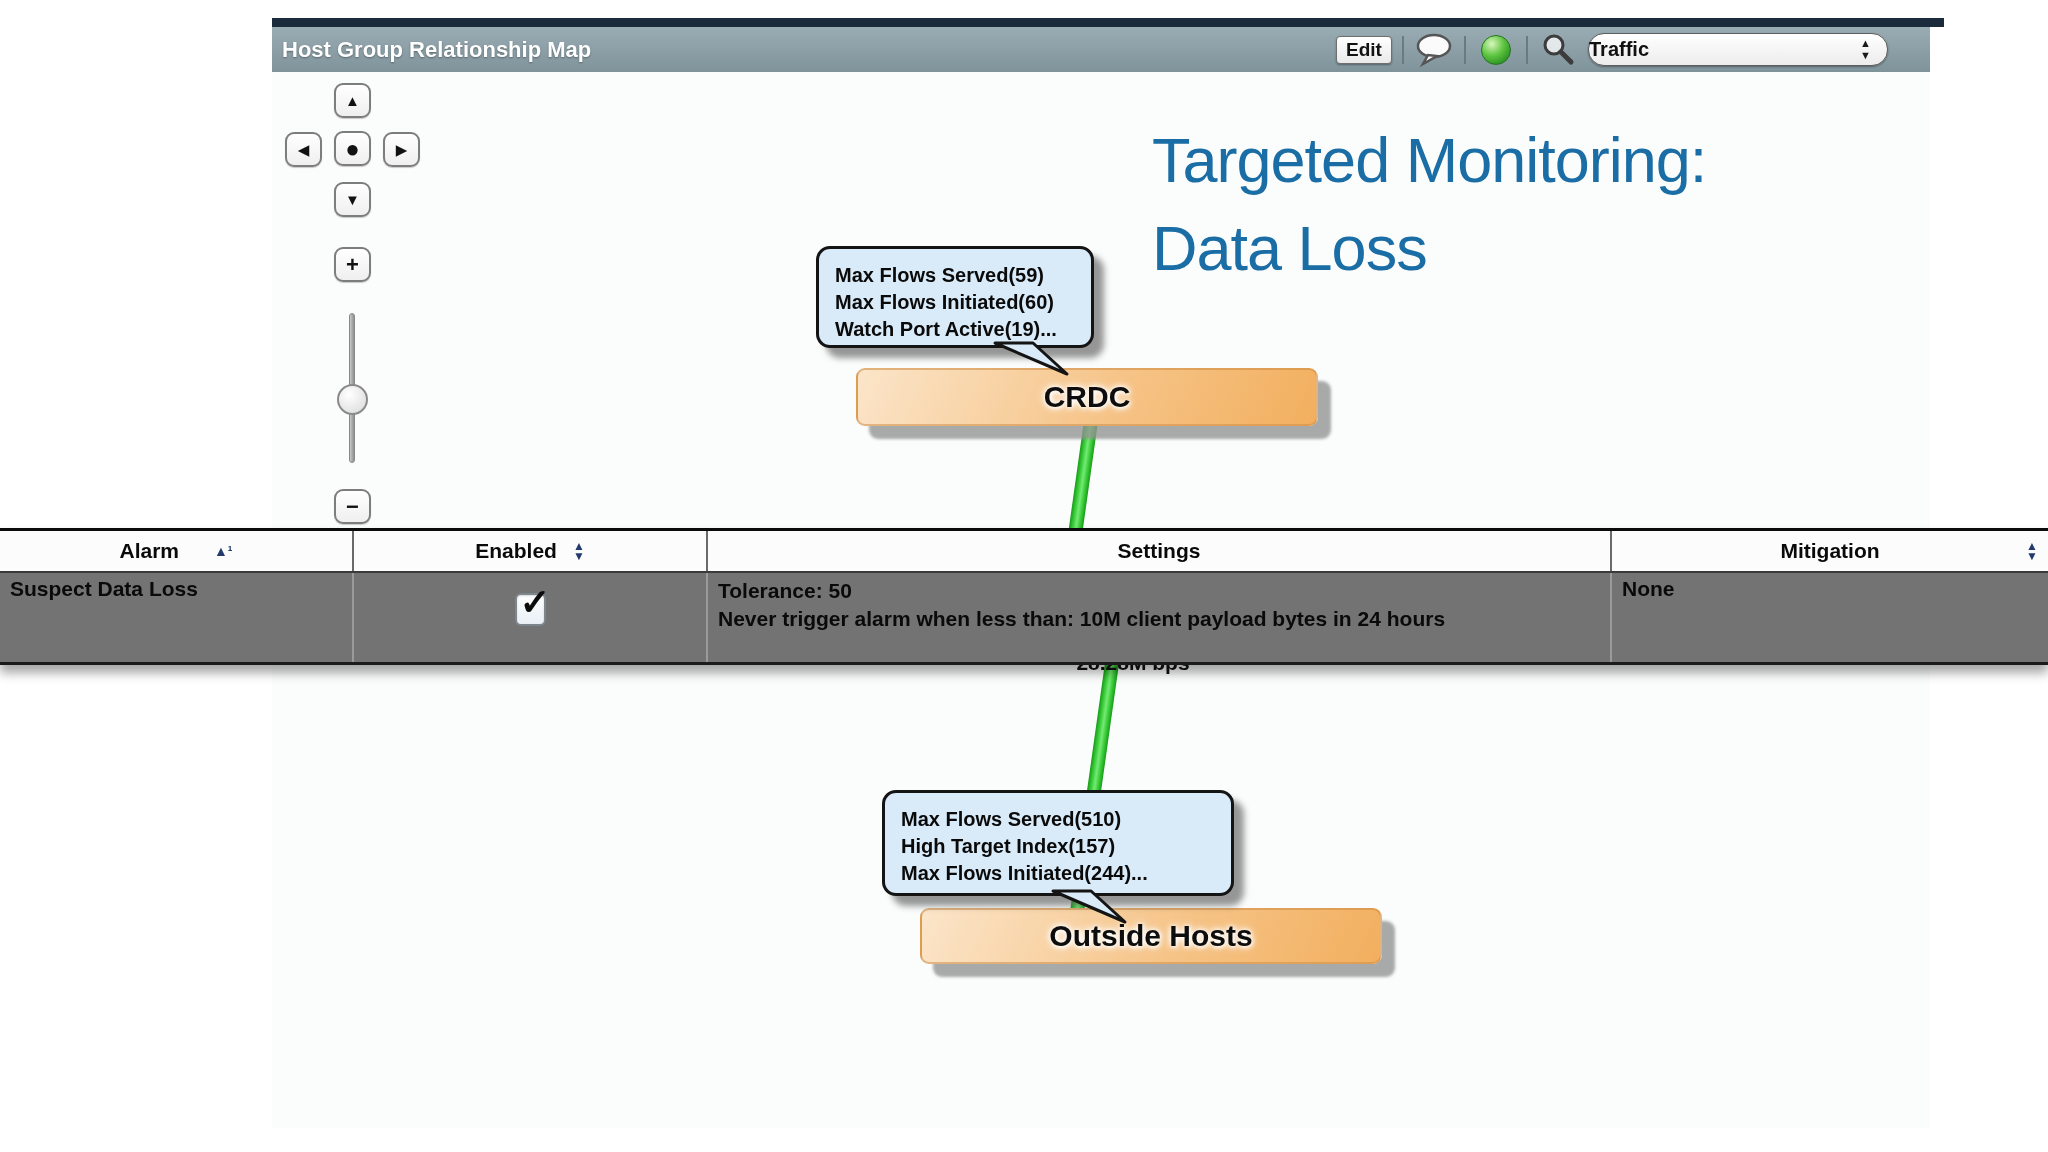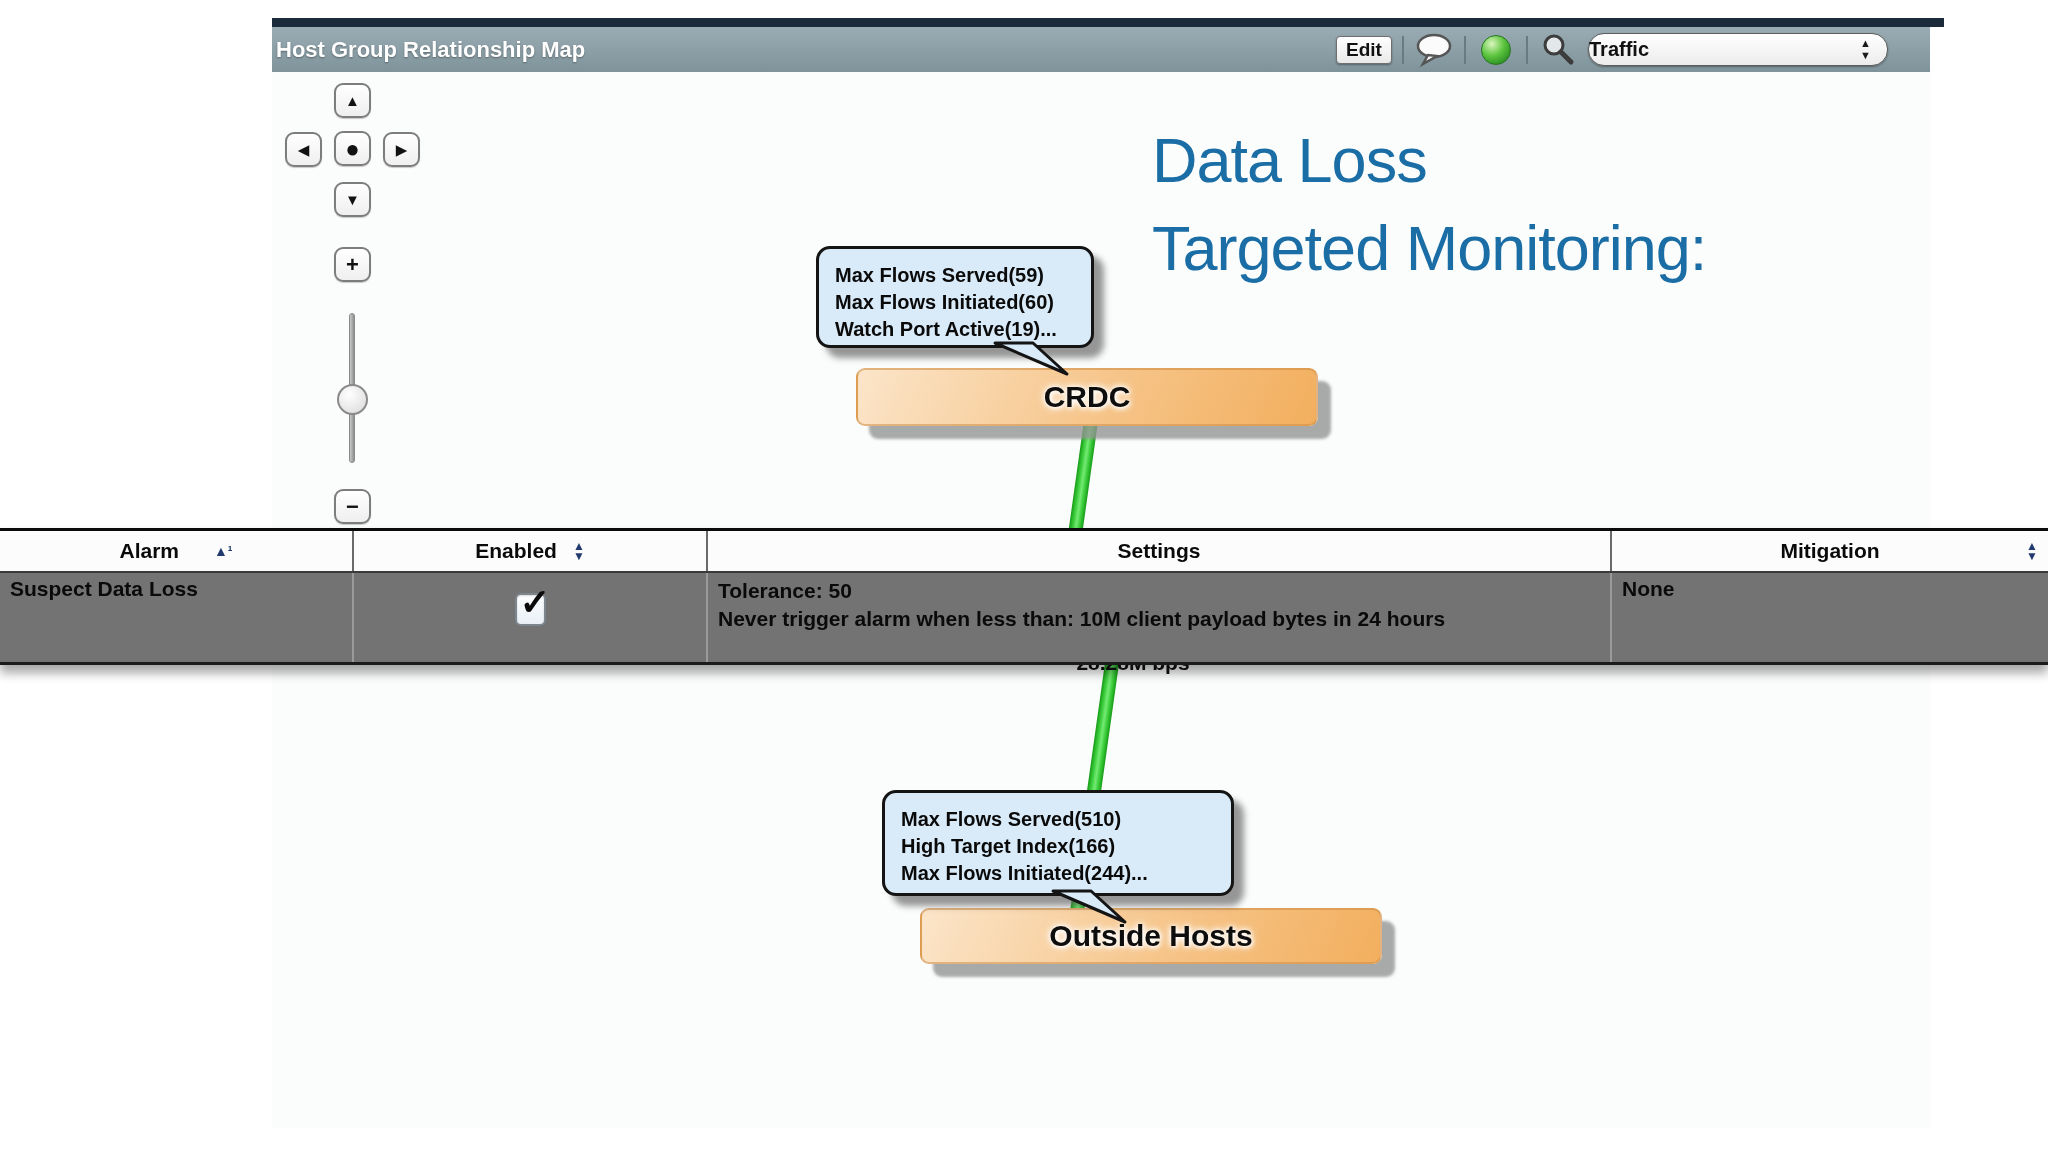--- a/index.html
+++ b/index.html
@@ -4,21 +4,21 @@
 <style>
   * { margin:0; padding:0; box-sizing:border-box; }
   body { font-family:"Liberation Sans", sans-serif; background:#fff; }
   .screen { position:relative; width:2048px; height:1152px; background:#ffffff; overflow:hidden; }
 
   
   .panel-bg { position:absolute; left:272px; top:18px; width:1658px; height:1110px; background:#fbfdfc; z-index:0; }
   .titlebar-topline { position:absolute; left:272px; top:18px; width:1672px; height:9px; background:#1c2b3b; z-index:2; }
   .titlebar { position:absolute; left:272px; top:27px; width:1658px; height:45px;
       background:linear-gradient(#9aacb3, #7f939b); z-index:2; display:flex; align-items:center; }
-  .panel-title { color:#fff; font-weight:bold; font-size:22px; margin-left:4px; text-shadow:0 1px 2px rgba(0,0,0,.35); }
+  .panel-title { color:#fff; font-weight:bold; font-size:22px; margin-left:10px; text-shadow:0 1px 2px rgba(0,0,0,.35); }
   .toolbar { position:absolute; right:42px; top:0; height:45px; display:flex; align-items:center; gap:10px; }
   .btn-edit { background:linear-gradient(#ffffff,#e9e9e9); border:1px solid #6f6f6f; border-radius:4px;
       font-weight:bold; font-size:19px; color:#111; width:56px; height:28px; box-shadow:0 1px 2px rgba(0,0,0,.35);
       font-family:"Liberation Sans", sans-serif; }
   .tb-divider { width:2px; height:28px; background:#687b83; }
   .icon-wrap { width:40px; height:36px; display:flex; align-items:center; justify-content:center; }
   .green-ball { width:30px; height:30px; border-radius:50%; border:1px solid #25751e;
       background:radial-gradient(circle at 35% 28%, #d9f6bd, #5cc43e 45%, #2f9427 78%, #226f1b); }
   .dropdown { position:relative; width:300px; height:33px; background:linear-gradient(#ffffff,#ececec);
       border:1px solid #5d5d5d; border-radius:16px; display:flex; align-items:center;
@@ -151,22 +151,22 @@
   <div class="navbtn big-glyph" style="left:334px; top:247px;">
       <span>+</span>
     </div>
   <div class="slider-track"></div>
   <div class="slider-thumb"></div>
   <div class="navbtn big-glyph" style="left:334px; top:489px;">
       <span>−</span>
     </div>
 
   <div class="heading">
+    <div>Targeted Monitoring:</div>
     <div>Data Loss</div>
-    <div>Targeted Monitoring:</div>
   </div>
 
   <div class="edge edge1"></div>
   <div class="edge edge2"></div>
   <div class="edge-label">28.28M bps</div>
 
   <div class="node node-crdc">
     <span class="node-label">CRDC</span>
   </div>
   <div class="node node-outside">
@@ -176,21 +176,21 @@
   <div class="tooltip tooltip-crdc">
     <span class="tline">Max Flows Served(59)</span>
     <span class="tline">Max Flows Initiated(60)</span>
     <span class="tline">Watch Port Active(19)...</span>
     <svg class="tooltip-tail tail-svg" style="left:168px;" width="92" height="38" viewBox="0 0 92 38">
       <path d="M8,2 L80,33 L46,2 Z"></path>
     </svg>
   </div>
   <div class="tooltip tooltip-outside">
     <span class="tline">Max Flows Served(510)</span>
-    <span class="tline">High Target Index(166)</span>
+    <span class="tline">High Target Index(157)</span>
     <span class="tline">Max Flows Initiated(244)...</span>
     <svg class="tooltip-tail tail-svg" style="left:160px;" width="92" height="38" viewBox="0 0 92 38">
       <path d="M8,2 L80,33 L46,2 Z"></path>
     </svg>
   </div>
 
   <div class="alarm-table">
     <div class="thead">
       <div class="th col-alarm">
         <span>Alarm</span>

